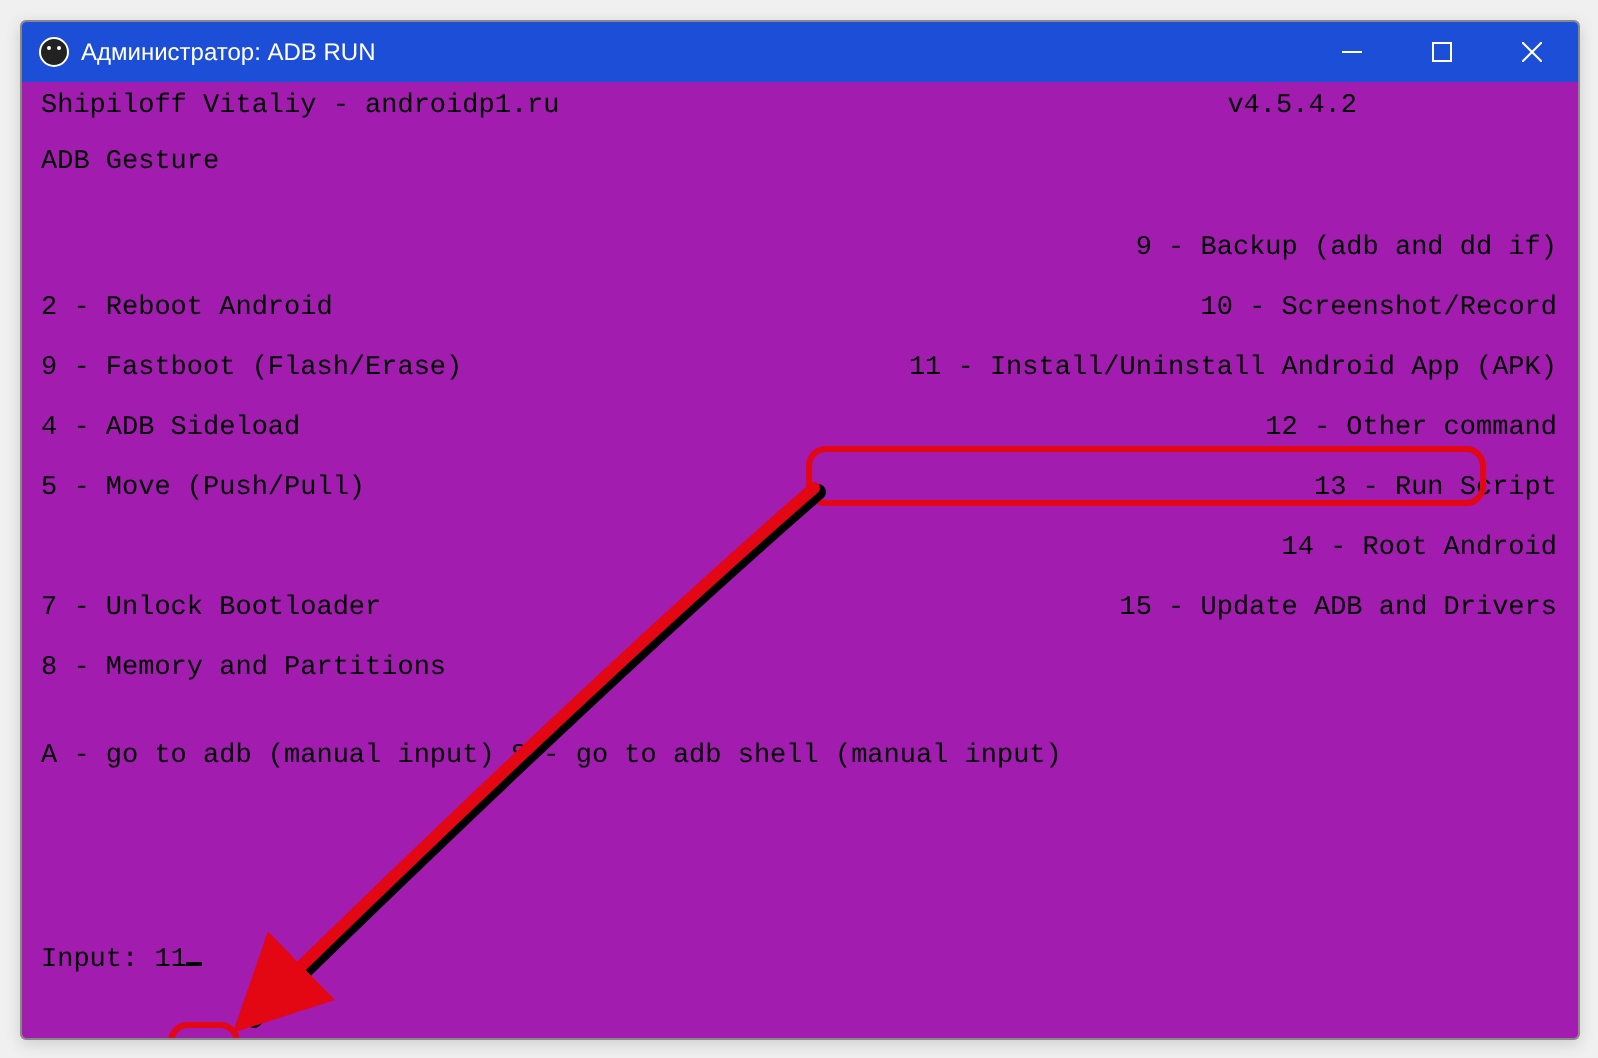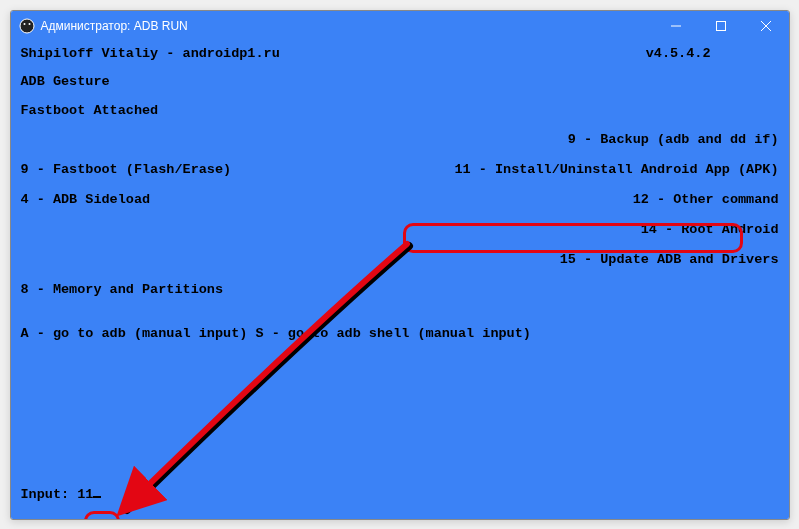--- a/index.html
+++ b/index.html
@@ -21,21 +21,21 @@
       height: 510px;
       background: white;
       border: 1px solid #888;
       border-radius: 3px;
       overflow: hidden;
       box-shadow: 0 2px 8px rgba(0,0,0,0.15);
       position: relative;
     }
     .titlebar {
       height: 30px;
-      background: #3b82f6;
+      background: #1d4ed8;
       color: white;
       display: flex;
       align-items: center;
       font-size: 12px;
       padding-left: 8px;
     }
     .app-icon {
       width: 16px;
       height: 16px;
       margin-right: 6px;
@@ -56,35 +56,34 @@
       display: flex;
       align-items: center;
       justify-content: center;
       color: white;
       cursor: pointer;
       font-family: "Segoe UI Symbol", sans-serif;
     }
     .console {
       font-family: "Consolas", "Courier New", monospace;
       font-size: 13.5px;
-      background: #3b82f6;
+      background: #a21caf;
       color: #000;
       padding: 6px 10px;
       height: calc(100% - 30px);
       position: relative;
       line-height: 1.1;
-      font-weight: bold;
     }
     .header-line {
       display: flex;
     }
     .header-left { }
     .header-right {
       margin-left: auto;
-      margin-right: 68px;
+      margin-right: 100px;
     }
     .spacer {
       height: 14px;
     }
     .menu-row {
       display: flex;
       height: 16px;
       margin-bottom: 14px;
     }
     .col-left {
@@ -112,21 +111,21 @@
       width: 36px;
       height: 22px;
     }
     .cursor {
       display: inline-block;
       width: 8px;
       border-bottom: 2px solid #000;
     }
     .input-line {
       position: absolute;
-      bottom: 16px;
+      bottom: 30px;
       left: 10px;
     }
     .arrow-svg {
       position: absolute;
       left: 100px;
       top: 195px;
       width: 310px;
       height: 280px;
       pointer-events: none;
       overflow: visible;
@@ -166,39 +165,47 @@
   </div>
 
   <div class="console">
     <div class="header-line">
       <span class="header-left">Shipiloff Vitaliy  - androidp1.ru</span>
       <span class="header-right">v4.5.4.2</span>
     </div>
     <div class="spacer"></div>
     <div>ADB Gesture</div>
     <div class="spacer"></div>
-    <div>Fastboot Attached</div>
     <div class="spacer"></div>
 
     <div id="menu-block">
         <div class="menu-row">
           <div class="col-right"> 9 - Backup (adb and dd if)</div>
+        </div>
+        <div class="menu-row">
+          <div class="col-left">2 - Reboot Android</div>
+          <div class="col-right">10 - Screenshot/Record</div>
         </div>
         <div class="menu-row">
           <div class="col-left">9 - Fastboot (Flash/Erase)</div>
           <div class="col-right">11 - Install/Uninstall Android App (APK)</div>
         </div>
         <div class="menu-row">
           <div class="col-left">4 - ADB Sideload</div>
           <div class="col-right">12 - Other command</div>
         </div>
         <div class="menu-row">
+          <div class="col-left">5 - Move (Push/Pull)</div>
+          <div class="col-right">13 - Run Script</div>
+        </div>
+        <div class="menu-row">
           <div class="col-right">14 - Root Android</div>
         </div>
         <div class="menu-row">
+          <div class="col-left">7 - Unlock Bootloader</div>
           <div class="col-right">15 - Update ADB and Drivers</div>
         </div>
         <div class="menu-row">
           <div class="col-left">8 - Memory and Partitions</div>
         </div>
       </div>
 
     <div class="spacer"></div>
     <div>A - go to adb (manual input)    S - go to adb shell (manual input)</div>
 

